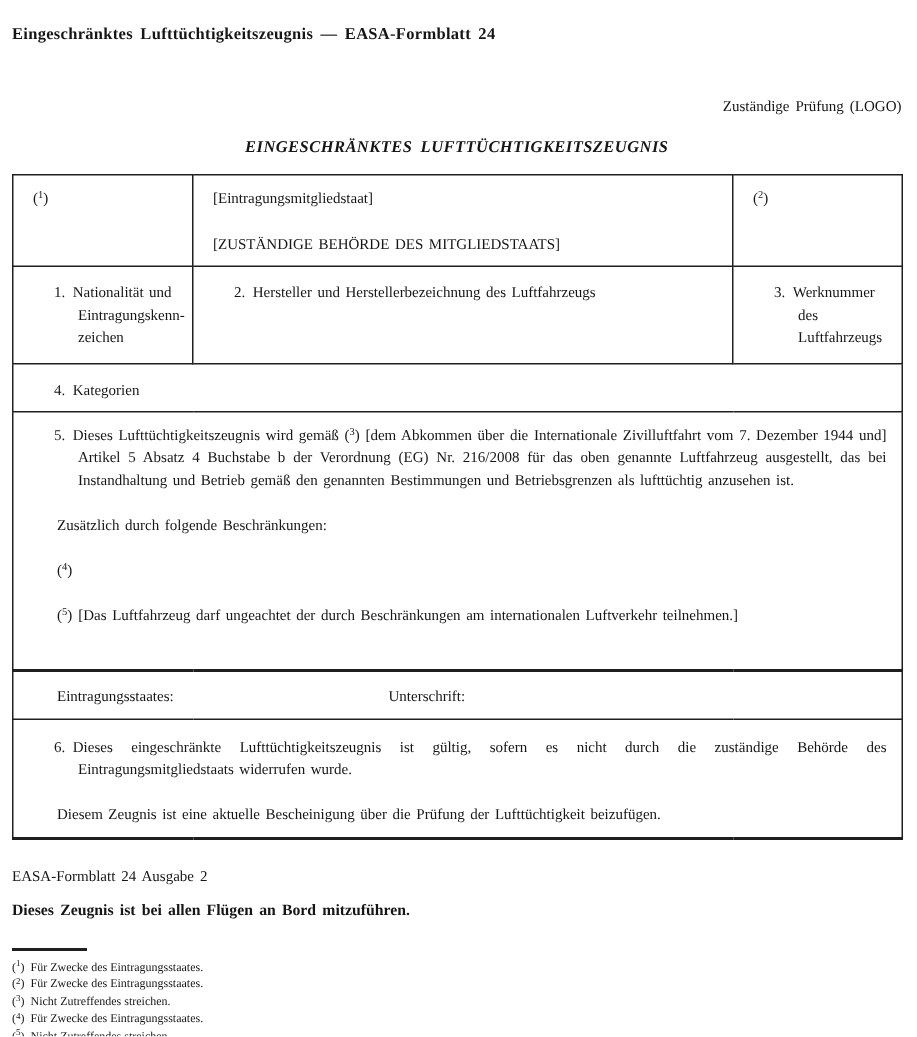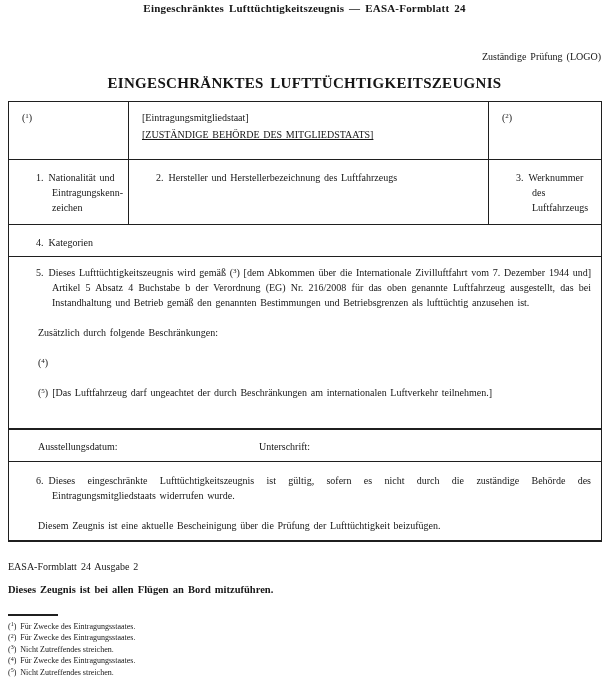--- a/index.html
+++ b/index.html
@@ -10,40 +10,40 @@
     background: #ffffff;
     color: #161616;
     font-family: "Liberation Serif", "DejaVu Serif", serif;
     font-size: 10px;
     line-height: 15px;
     overflow: hidden;
   }
   .content { padding: 0 10px 0 8px; }
 
   .doc-title {
-    margin-top: 1px;
-    text-align: center;
+    margin-top: 16px;
     font-weight: bold;
     font-size: 11px;
     letter-spacing: 0.2px;
     word-spacing: 2px;
   }
   .authority {
     margin-top: 33px;
     text-align: right;
     font-size: 10px;
     word-spacing: 1.5px;
   }
   .form-heading {
     margin-top: 12px;
     text-align: center;
     font-weight: bold;
-    font-size: 15px;
+    font-size: 11px;
     letter-spacing: 0.3px;
     word-spacing: 2.5px;
+    font-style: italic;
   }
 
   table.cert {
     margin-top: 10px;
     width: 593px;
     border-collapse: collapse;
     table-layout: fixed;
     font-size: 10px;
     line-height: 15px;
   }
@@ -58,21 +58,21 @@
   col.c2 { width: 360px; }
   col.c3 { width: 113px; }
 
   tr.row-identity td  { height: 58px; }
   tr.row-fields td    { height: 65px; padding-top: 10px; }
   tr.row-cat td       { height: 17px; padding-top: 10px; }
   tr.row-stmt td      { height: 172px; }
   tr.row-sig td       { height: 33px; border-top-width: 2px; padding-top: 9px; }
   tr.row-valid td     { height: 79px; padding-top: 11px; border-bottom-width: 2px; }
 
-  .line2 { margin-top: 2px; text-decoration: underline; }
+  .line2 { margin-top: 16px; }
   .hang { padding-left: 16px; text-indent: -16px; margin-left: 14px; }
   .num  { margin-right: 5px; }
   .sub  { padding-left: 16px; }
   .mt   { margin-top: 15px; }
   .just { text-align: justify; }
   .date-label { display: inline-block; width: 221px; }
   .fn-text-gap { margin-left: 4px; }
 
   sup {
     font-size: 7px;
@@ -152,21 +152,21 @@
           <td colspan="3">
             <div class="hang just"><span class="num">5.</span><span>Dieses Lufttüchtigkeitszeugnis wird gemäß (</span><sup>3</sup><span>) [dem Abkommen über die Internationale Zivilluftfahrt vom 7. Dezember 1944 und] Artikel 5 Absatz 4 Buchstabe b der Verordnung (EG) Nr. 216/2008 für das oben genannte Luftfahrzeug ausgestellt, das bei Instandhaltung und Betrieb gemäß den genannten Bestimmungen und Betriebsgrenzen als lufttüchtig anzusehen ist.</span></div>
             <div class="sub mt">Zusätzlich durch folgende Beschränkungen:</div>
             <div class="sub mt"><span>(</span><sup>4</sup><span>)</span></div>
             <div class="sub mt"><span>(</span><sup>5</sup><span>)</span><span class="fn-text-gap">[Das Luftfahrzeug darf ungeachtet der durch Beschränkungen am internationalen Luftverkehr teilnehmen.]</span></div>
           </td>
         </tr>
 
         <tr class="row-sig">
           <td colspan="3">
-            <div class="sub"><span class="date-label">Ausstellungsdatum:</span><span>Unterschrift:</span></div>
+            <div class="sub"><span class="date-label">Eintragungsstaates:</span><span>Unterschrift:</span></div>
           </td>
         </tr>
 
         <tr class="row-valid">
           <td colspan="3">
             <div class="hang just"><span class="num">6.</span><span>Dieses eingeschränkte Lufttüchtigkeitszeugnis ist gültig, sofern es nicht durch die zuständige Behörde des Eintragungsmitgliedstaats widerrufen wurde.</span></div>
             <div class="sub mt">Diesem Zeugnis ist eine aktuelle Bescheinigung über die Prüfung der Lufttüchtigkeit beizufügen.</div>
           </td>
         </tr>
       </tbody>

